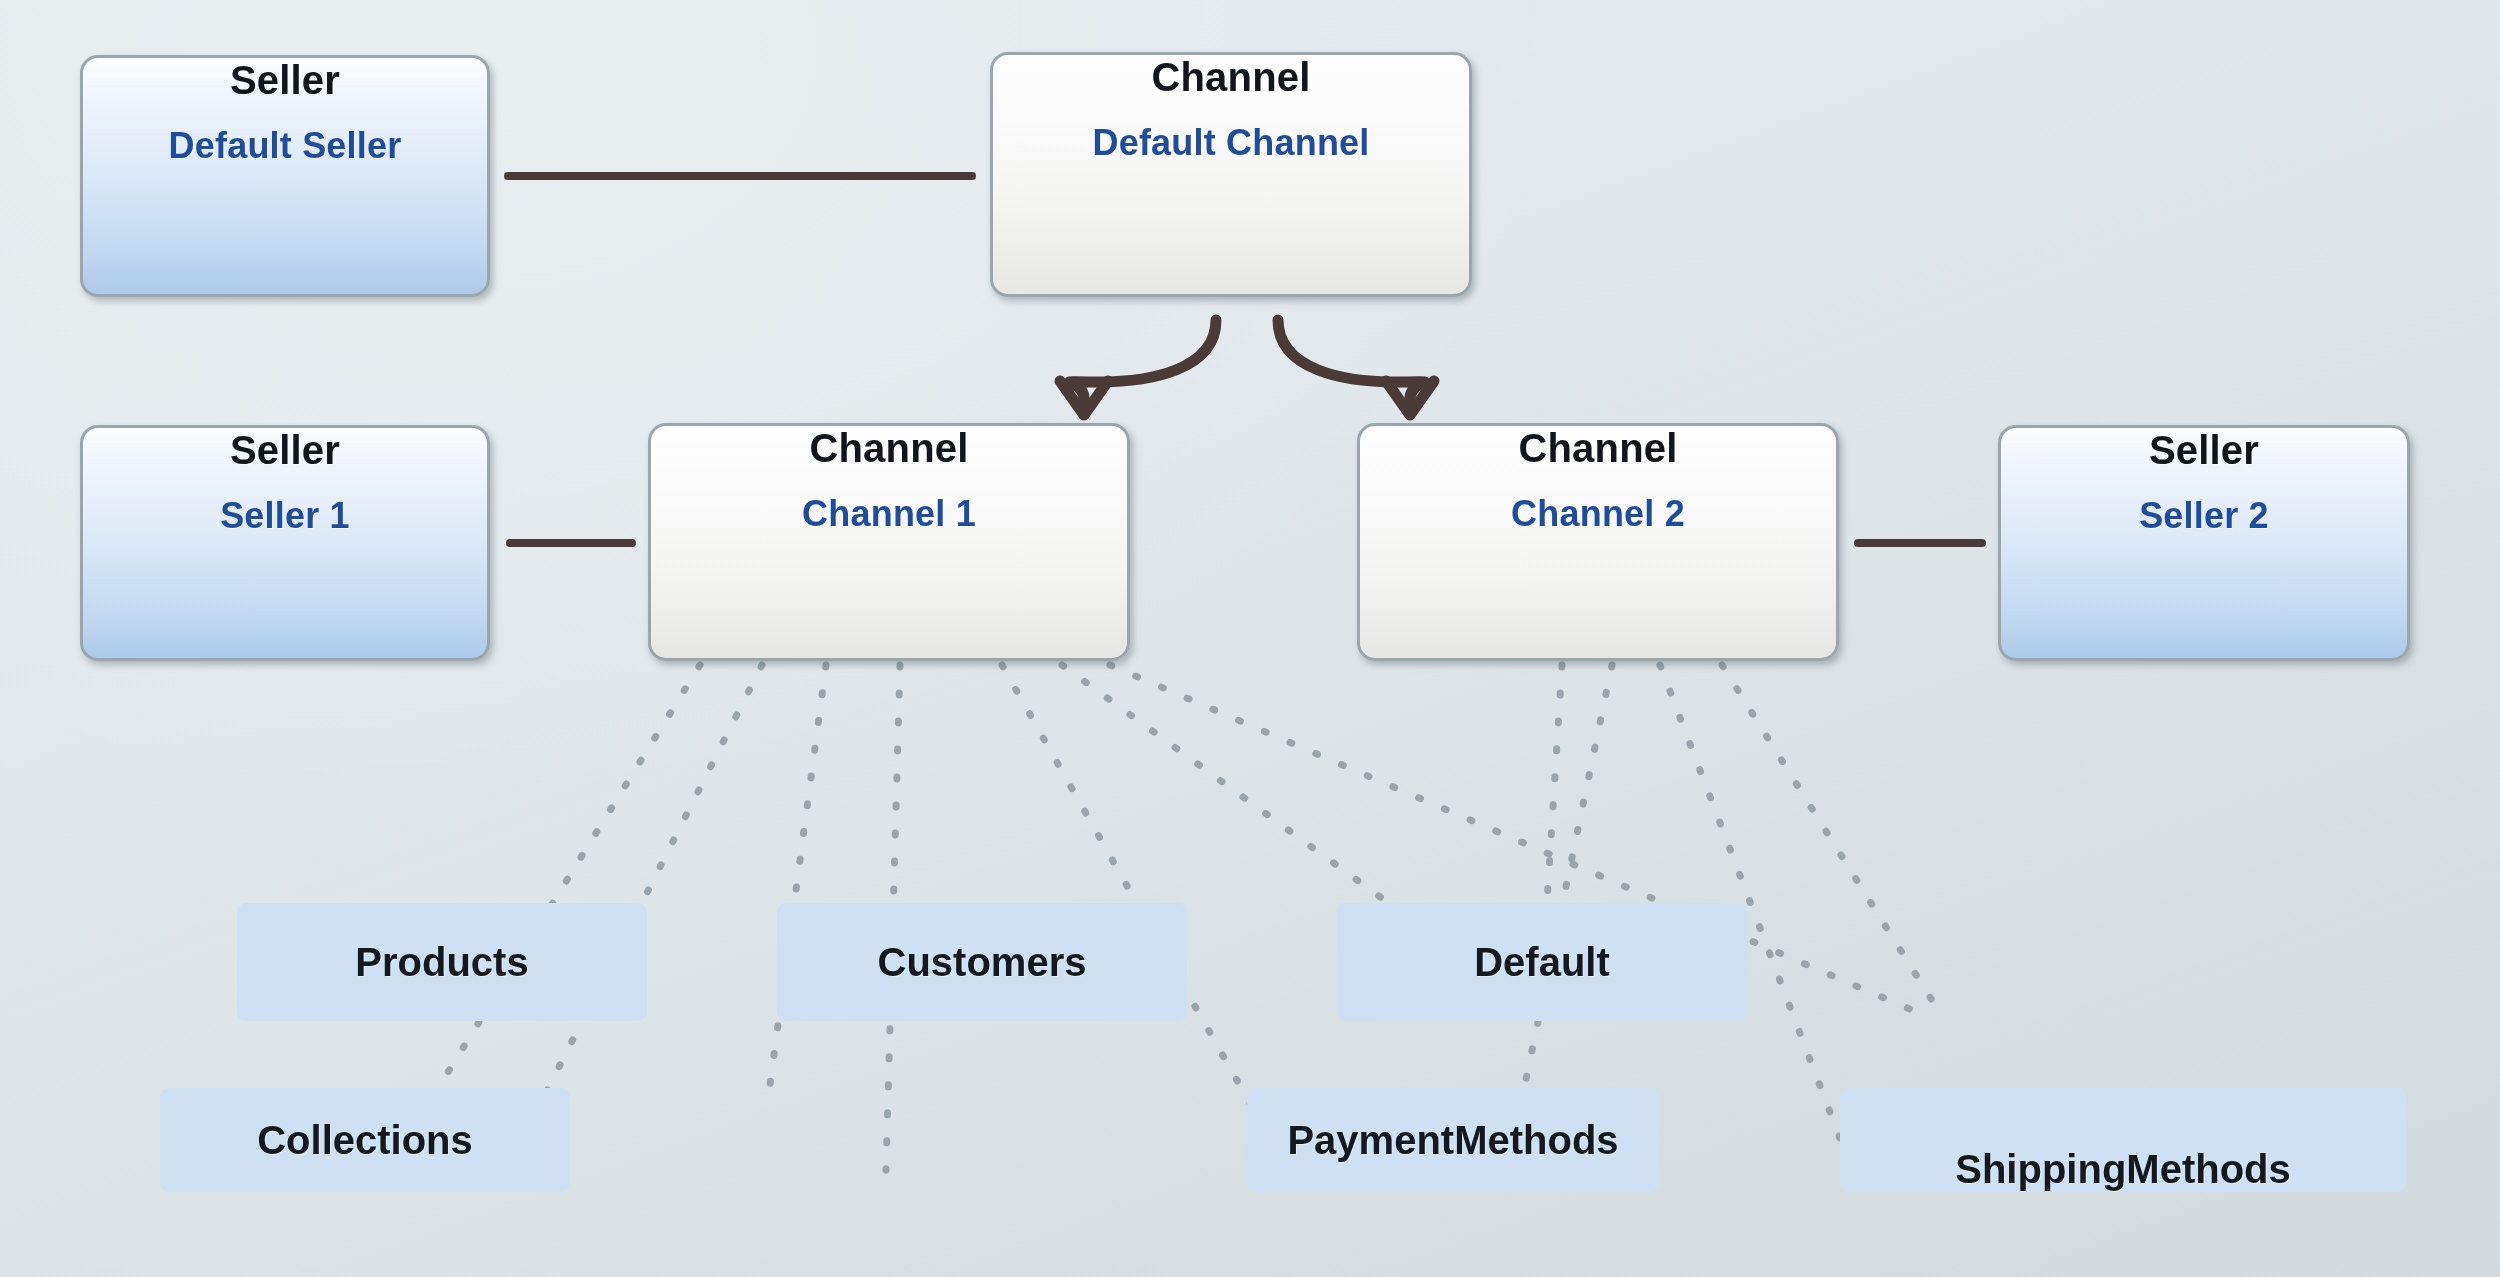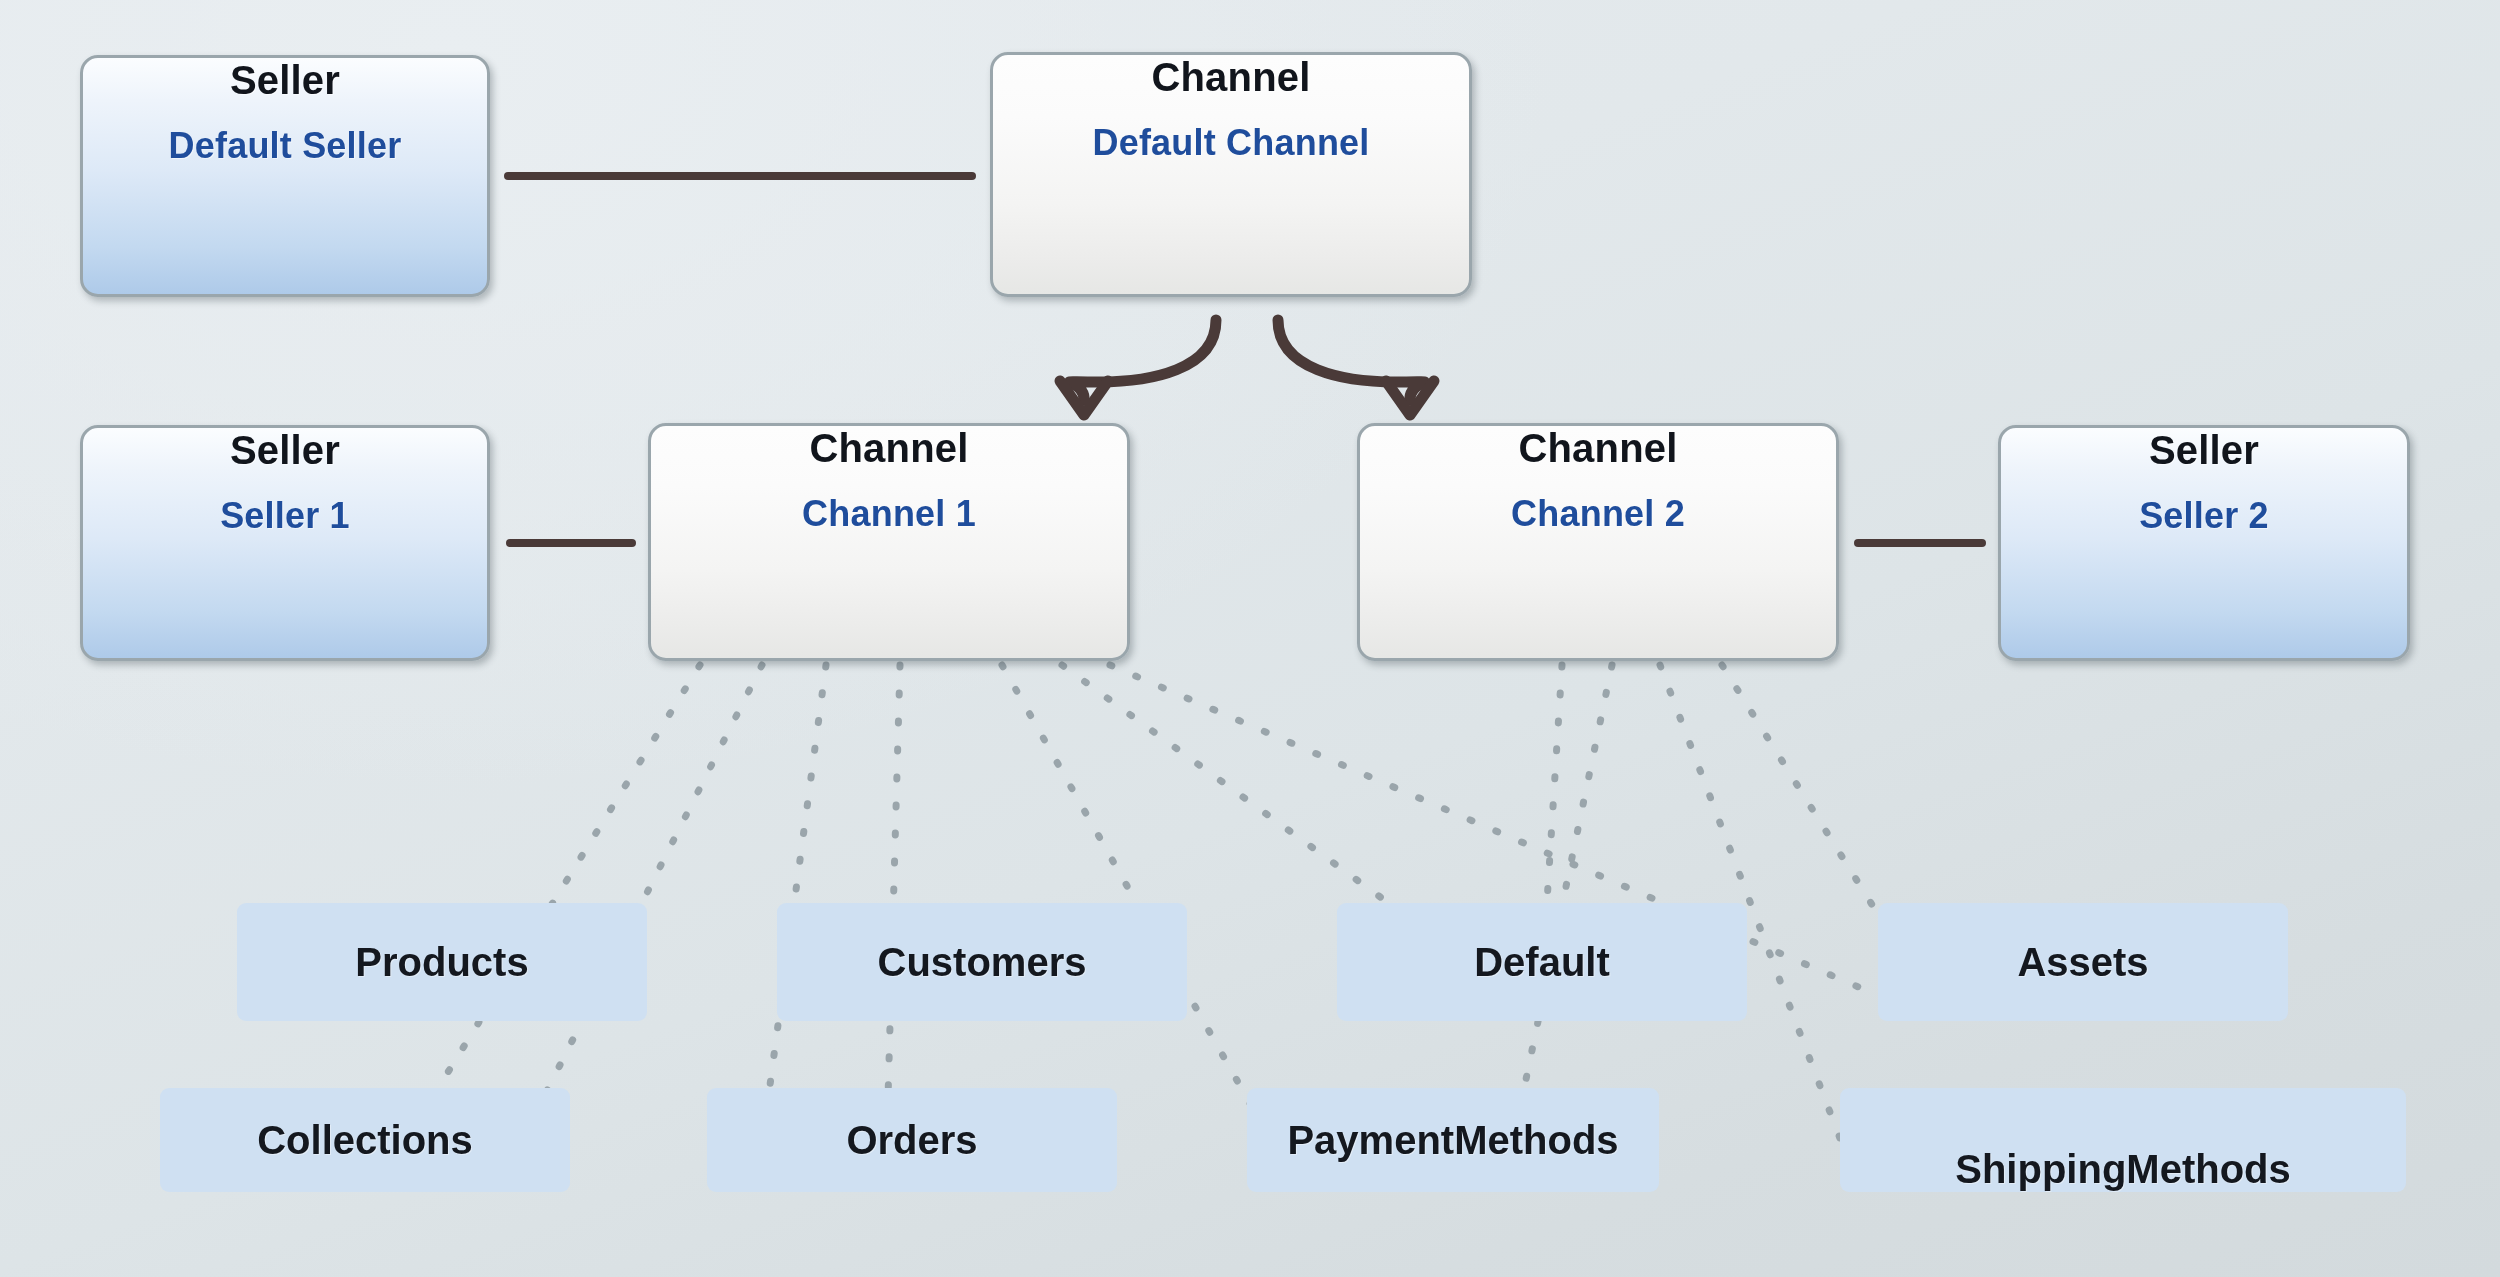--- a/index.html
+++ b/index.html
@@ -157,31 +157,25 @@
   </div>
 
   <div class="resource-chip" style="left:237px; top:903px; width:410px; height:118px;">
     <span class="resource-label">Products</span>
   </div>
 
   <div class="resource-chip" style="left:1337px; top:903px; width:410px; height:118px;">
     <span class="resource-label">Default</span>
   </div>
 
-  <div class="resource-chip" style="left:1878px; top:903px; width:410px; height:118px;">
-    <span class="resource-label">Assets</span>
-  </div>
 
   <div class="resource-chip" style="left:160px; top:1088px; width:410px; height:104px;">
     <span class="resource-label">Collections</span>
   </div>
 
-  <div class="resource-chip" style="left:707px; top:1088px; width:410px; height:104px;">
-    <span class="resource-label">Orders</span>
-  </div>
 
   <div class="resource-chip" style="left:1247px; top:1088px; width:412px; height:104px;">
     <span class="resource-label">PaymentMethods</span>
   </div>
 
   <div class="resource-chip" style="left:1840px; top:1088px; width:566px; height:104px;align-items:flex-end;">
     <span class="resource-label">ShippingMethods</span>
   </div>
 
 </div>

